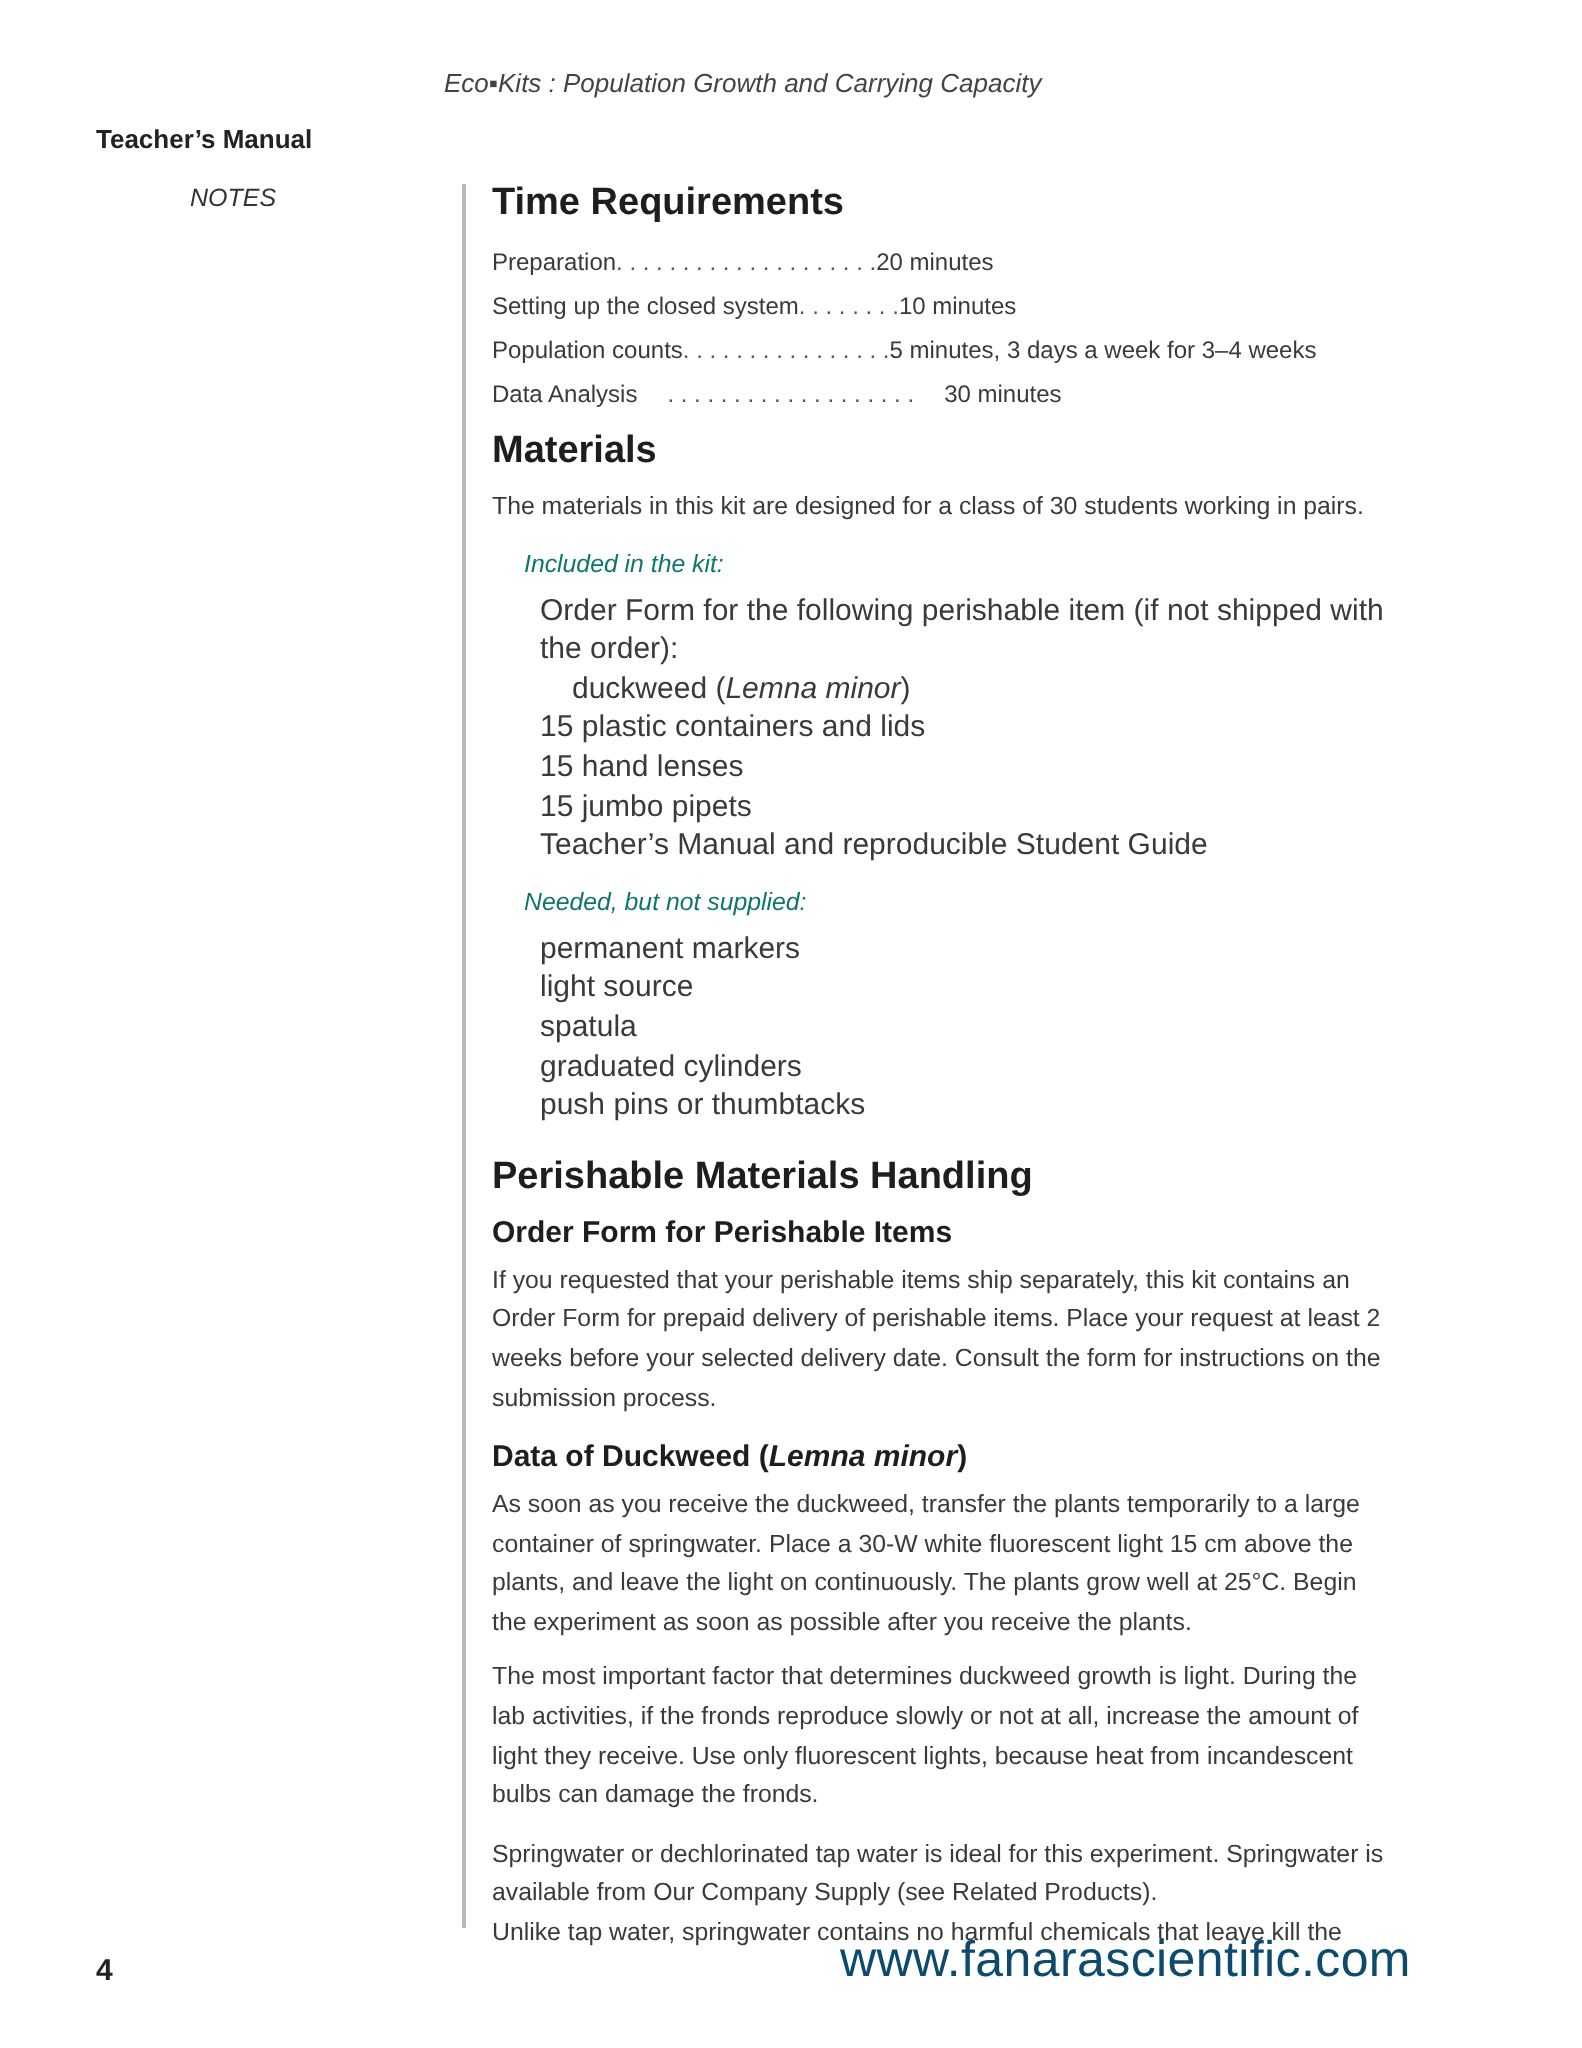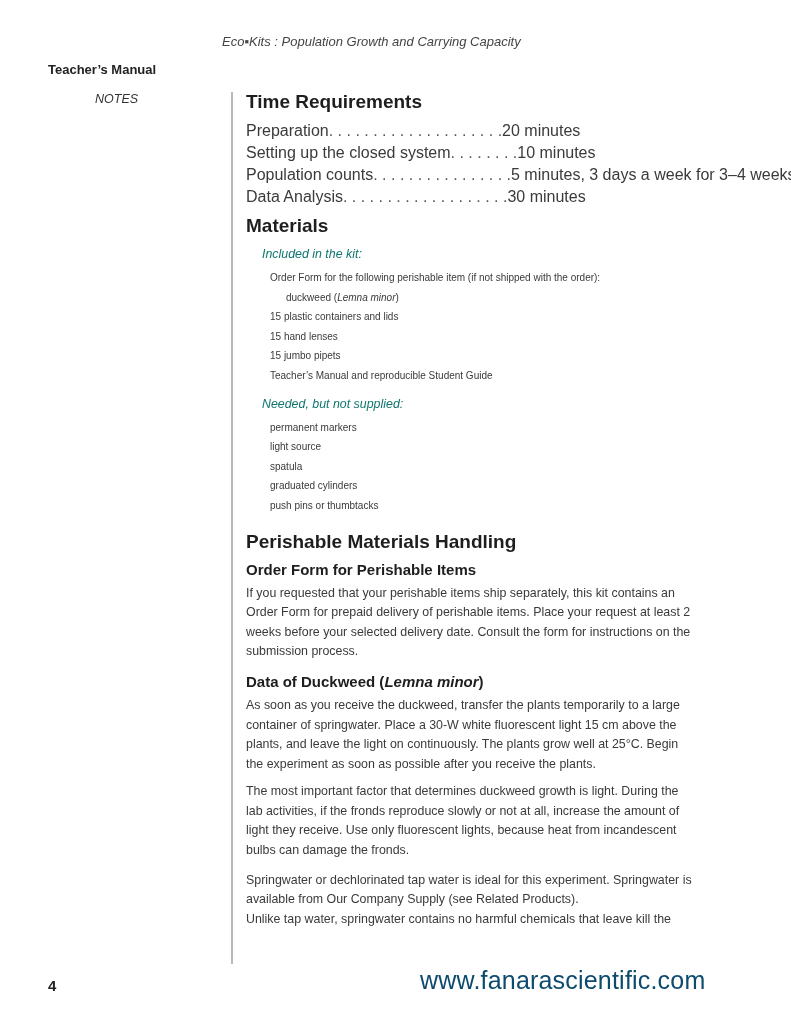--- a/index.html
+++ b/index.html
@@ -6,27 +6,27 @@
   body { width: 791px; height: 1024px; position: relative; overflow: hidden;
          font-family: "Liberation Sans", "DejaVu Sans", sans-serif; color: #3a3a3a; }
   .running-head-left { position: absolute; left: 48px; top: 34px; font-size: 13px; font-weight: bold; color: #222; margin-top: 28px; }
   .running-head-right { position: absolute; left: 222px; top: 34px; font-size: 13px; font-style: italic; color: #444; }
   .notes-label { position: absolute; left: 95px; top: 92px; font-size: 12.5px; font-style: italic; color: #333; }
   .rule { position: absolute; left: 231px; top: 92px; width: 2px; height: 872px; background: #b8b8b8; }
   .content { position: absolute; left: 246px; top: 90px; width: 450px; }
   h1.sec { font-size: 19px; font-weight: bold; color: #1e1e1e; margin: 0 0 6px 0; line-height: 24px; }
   h2.sub { font-size: 15px; font-weight: bold; color: #1e1e1e; margin: 0 0 4px 0; line-height: 20px; }
   p { font-size: 12.4px; line-height: 19.6px; margin: 0 0 8px 0; color: #3a3a3a; }
-  .time-row { display: flex; font-size: 16px; line-height: 22px; white-space: nowrap; }
+  .time-row { display: flex; font-size: 12px; line-height: 22px; white-space: nowrap; }
   .time-label { }
   .time-dots { color: #555; }
   .time-value { }
   .lead { font-size: 12.4px; font-style: italic; color: #0f766e; margin: 6px 0 4px 16px; line-height: 20px; }
   ul.items { list-style: none; margin: 0 0 8px 0; padding: 0 0 0 24px; }
-  ul.items li { font-size: 10px; line-height: 19.6px; color: #3a3a3a; }
+  ul.items li { font-size: 15px; line-height: 19.6px; color: #3a3a3a; }
   ul.items li.sub { padding-left: 16px; }
   .page-num { position: absolute; left: 48px; top: 977px; font-size: 15px; font-weight: bold; color: #222; }
   .url { position: absolute; left: 420px; top: 966px; font-size: 25px; color: #0c4a6e; letter-spacing: 0.2px; }
 </style>
 </head>
 <body>
 
 <div class="running-head-left">Teacher’s Manual</div>
 <div class="running-head-right">Eco▪Kits : Population Growth and Carrying Capacity</div>
 
@@ -45,29 +45,30 @@
     <div class="time-row">
       <span class="time-label">Setting up the closed system</span>
       <span class="time-dots"> . . . . . . . .</span>
       <span class="time-value">10 minutes</span>
     </div>
     <div class="time-row">
       <span class="time-label">Population counts</span>
       <span class="time-dots"> . . . . . . . . . . . . . . . .</span>
       <span class="time-value">5 minutes, 3 days a week for 3–4 weeks</span>
     </div>
-    <div class="time-row" style="margin-bottom:6px;">
+    <div class="time-row" style="margin-bottom:6px;gap:15px;">
       <span class="time-label">Data Analysis</span>
       <span class="time-dots"> . . . . . . . . . . . . . . . . . . .</span>
       <span class="time-value">30 minutes</span>
     </div>
   </section>
 
   <section>
     <h1 class="sec">Materials</h1>
+    <p>The materials in this kit are designed for a class of 30 students working in pairs.</p>
     <div class="lead">Included in the kit:</div>
     <ul class="items">
       <li>Order Form for the following perishable item (if not shipped with the order):</li>
       <li class="sub">duckweed (<i>Lemna minor</i>)</li>
       <li>15 plastic containers and lids</li>
       <li>15 hand lenses</li>
       <li>15 jumbo pipets</li>
       <li>Teacher’s Manual and reproducible Student Guide</li>
     </ul>
     <div class="lead">Needed, but not supplied:</div>

